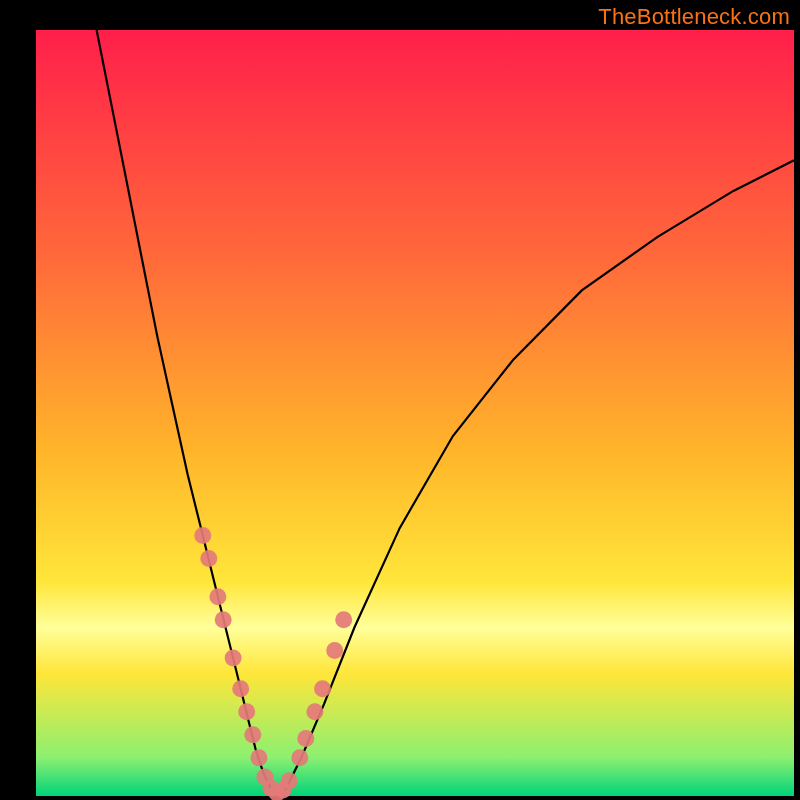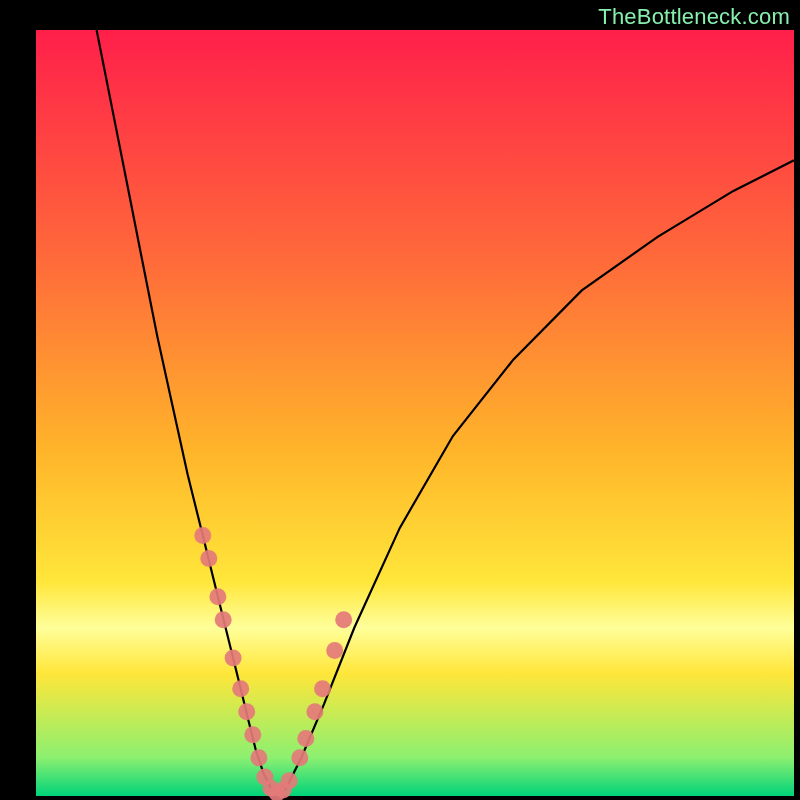--- a/index.html
+++ b/index.html
@@ -30,21 +30,21 @@
       var(--c-band) 78%,
       var(--c-mid3) 84%,
       var(--c-bot1) 95%,
       var(--c-bot2) 100%
     );
   }
   .watermark {
     position: absolute;
     top: 4px;
     right: 10px;
-    color: #86efac;
+    color: #f97316;
     font-size: 22px;
     font-weight: 500;
     letter-spacing: 0.2px;
     user-select: none;
   }
   svg {
     position: absolute;
     left: 0;
     top: 0;
   }

